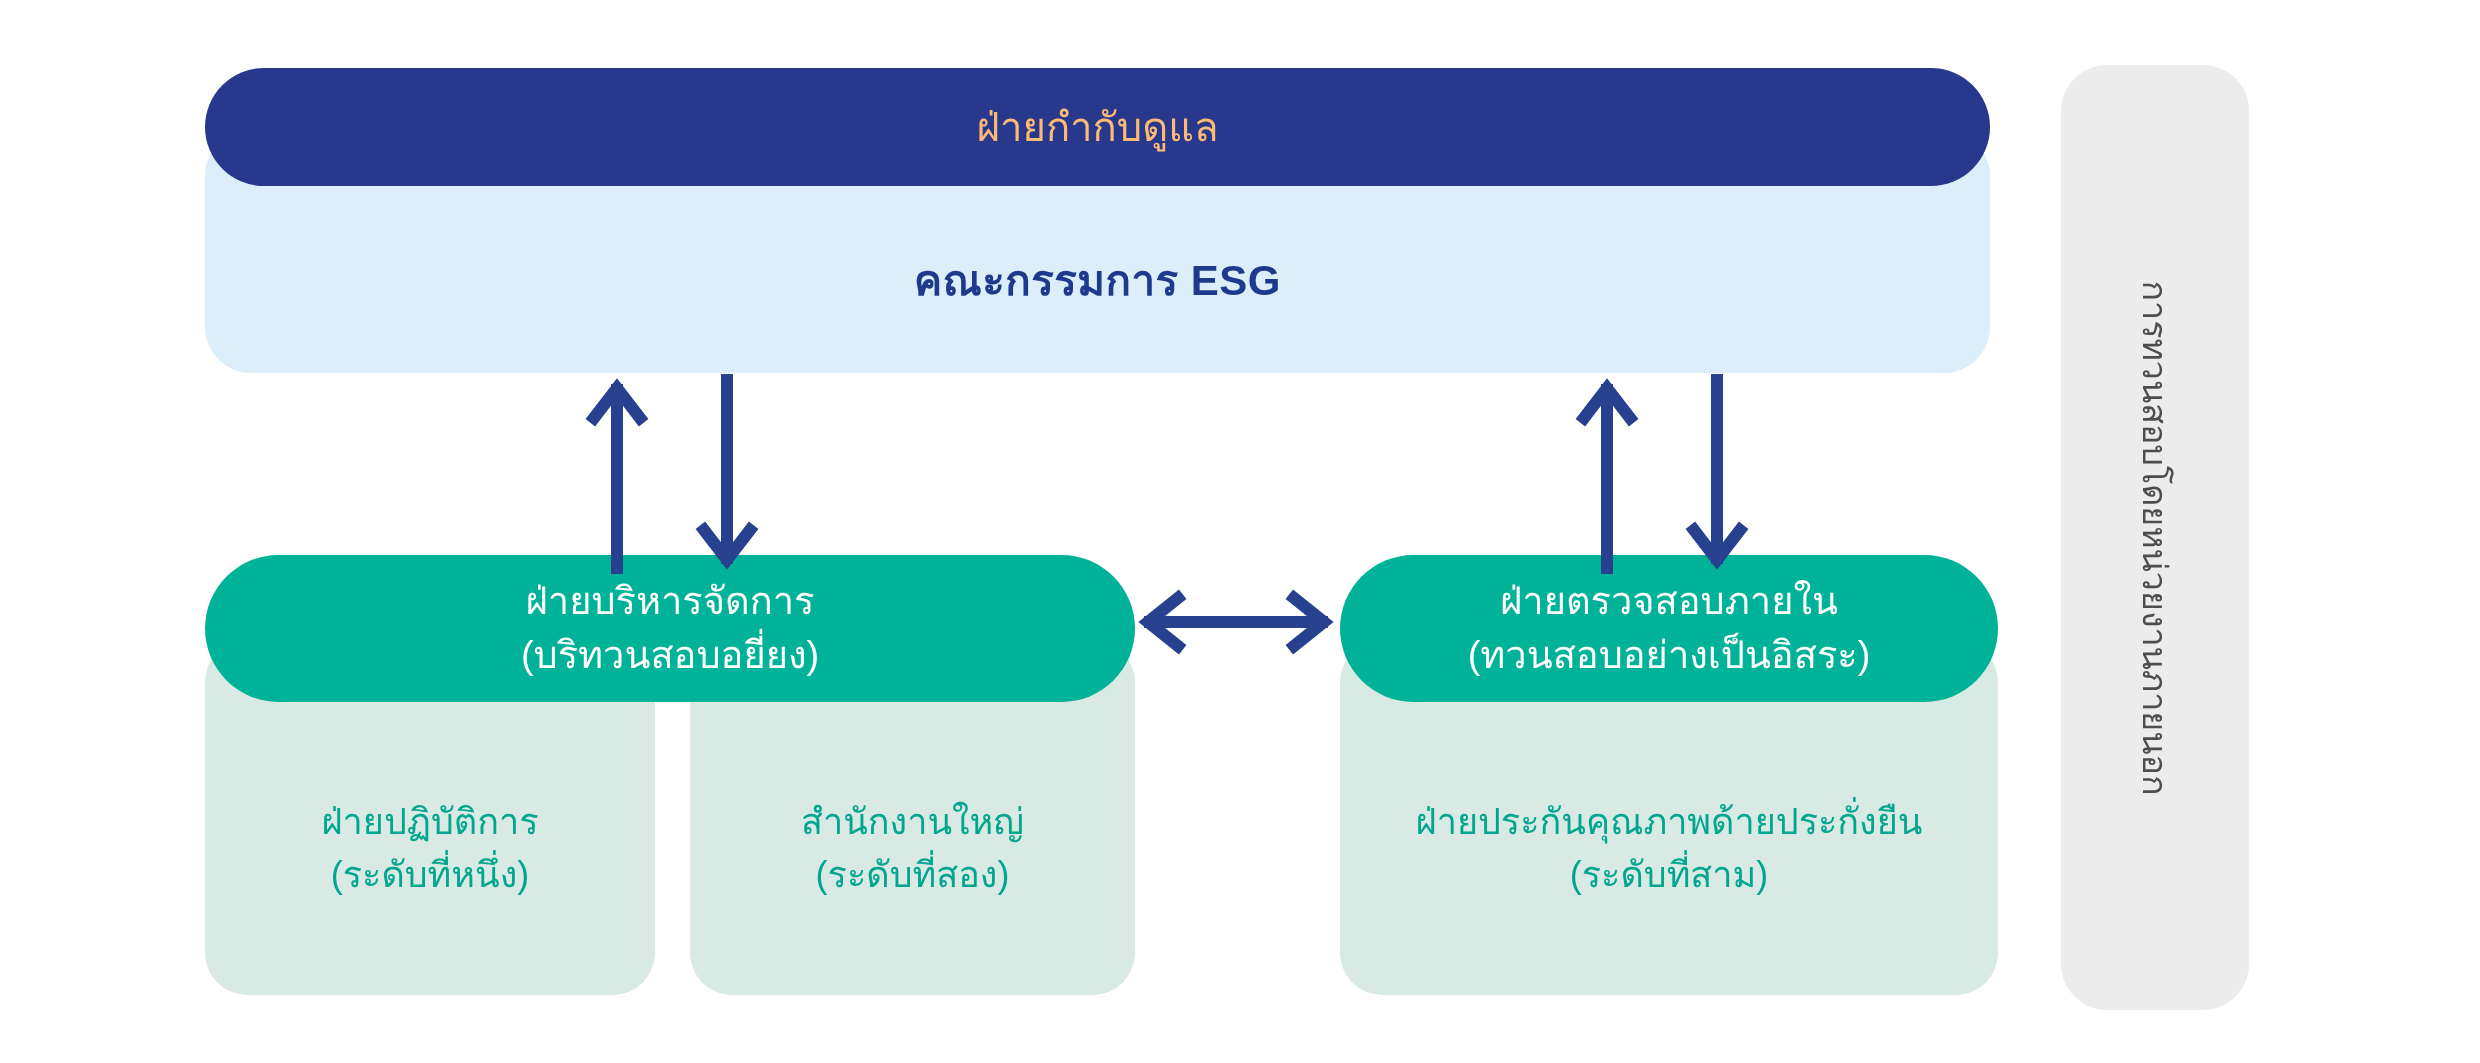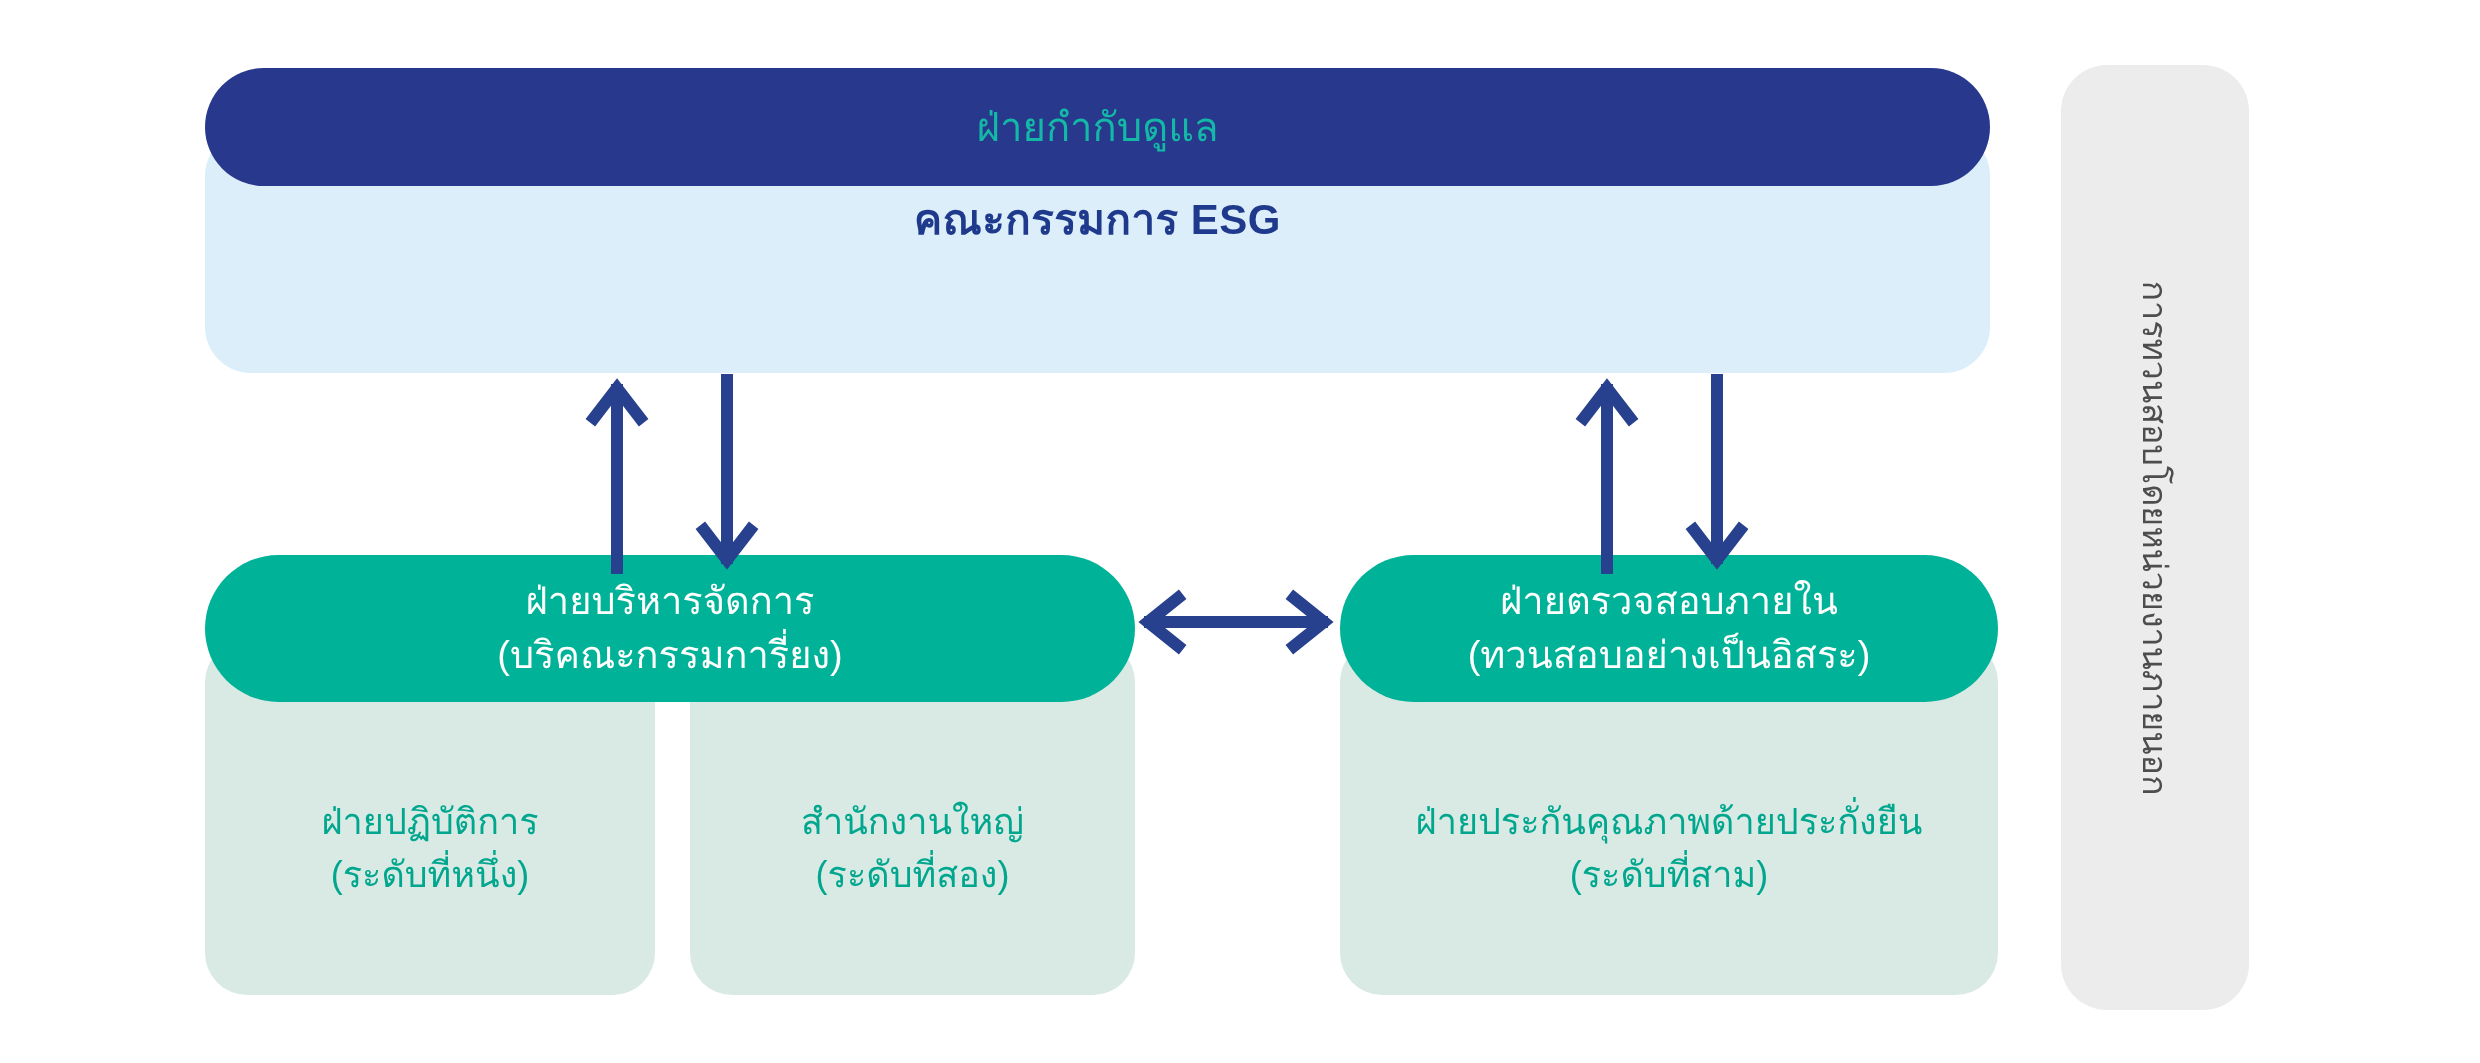--- a/index.html
+++ b/index.html
@@ -19,42 +19,42 @@
   }
   .abs { position: absolute; }
 
   
   .committee-box {
     left: 205px; top: 130px;
     width: 1785px; height: 243px;
     background: #dbeefa;
     border-radius: 46px;
     display: flex;
-    align-items: flex-start;
+    align-items: center;
     justify-content: center;
     padding-top: 56px;
     box-sizing: border-box;
   }
   .committee-label {
     color: #1f3a8c;
     font-size: 42px;
     font-weight: 600;
     letter-spacing: 0.5px;
   }
   .governance-pill {
     left: 205px; top: 68px;
     width: 1785px; height: 118px;
     background: #28388c;
     border-radius: 59px;
     display: flex;
     align-items: center;
     justify-content: center;
   }
   .governance-label {
-    color: #14b8a6;
+    color: #fdba74;
     font-size: 40px;
     font-weight: 500;
   }
 
   
   .defense-box {
     background: #d9eae4;
     border-radius: 42px;
     top: 640px;
     height: 355px;
@@ -150,21 +150,21 @@
   <div class="abs defense-box box-3">
     <div class="txt">
       <div>ฝ่ายประกันคุณภาพด้ายประกั่งยืน</div>
       <div>(ระดับที่สาม)</div>
     </div>
   </div>
 
   <div class="abs teal-pill pill-left">
     <div class="txt">
       <div>ฝ่ายบริหารจัดการ</div>
-      <div>(บริคณะกรรมการี่ยง)</div>
+      <div>(บริทวนสอบอยี่ยง)</div>
     </div>
   </div>
   <div class="abs teal-pill pill-right">
     <div class="txt">
       <div>ฝ่ายตรวจสอบภายใน</div>
       <div>(ทวนสอบอย่างเป็นอิสระ)</div>
     </div>
   </div>
 
   <div class="abs external-bar">

